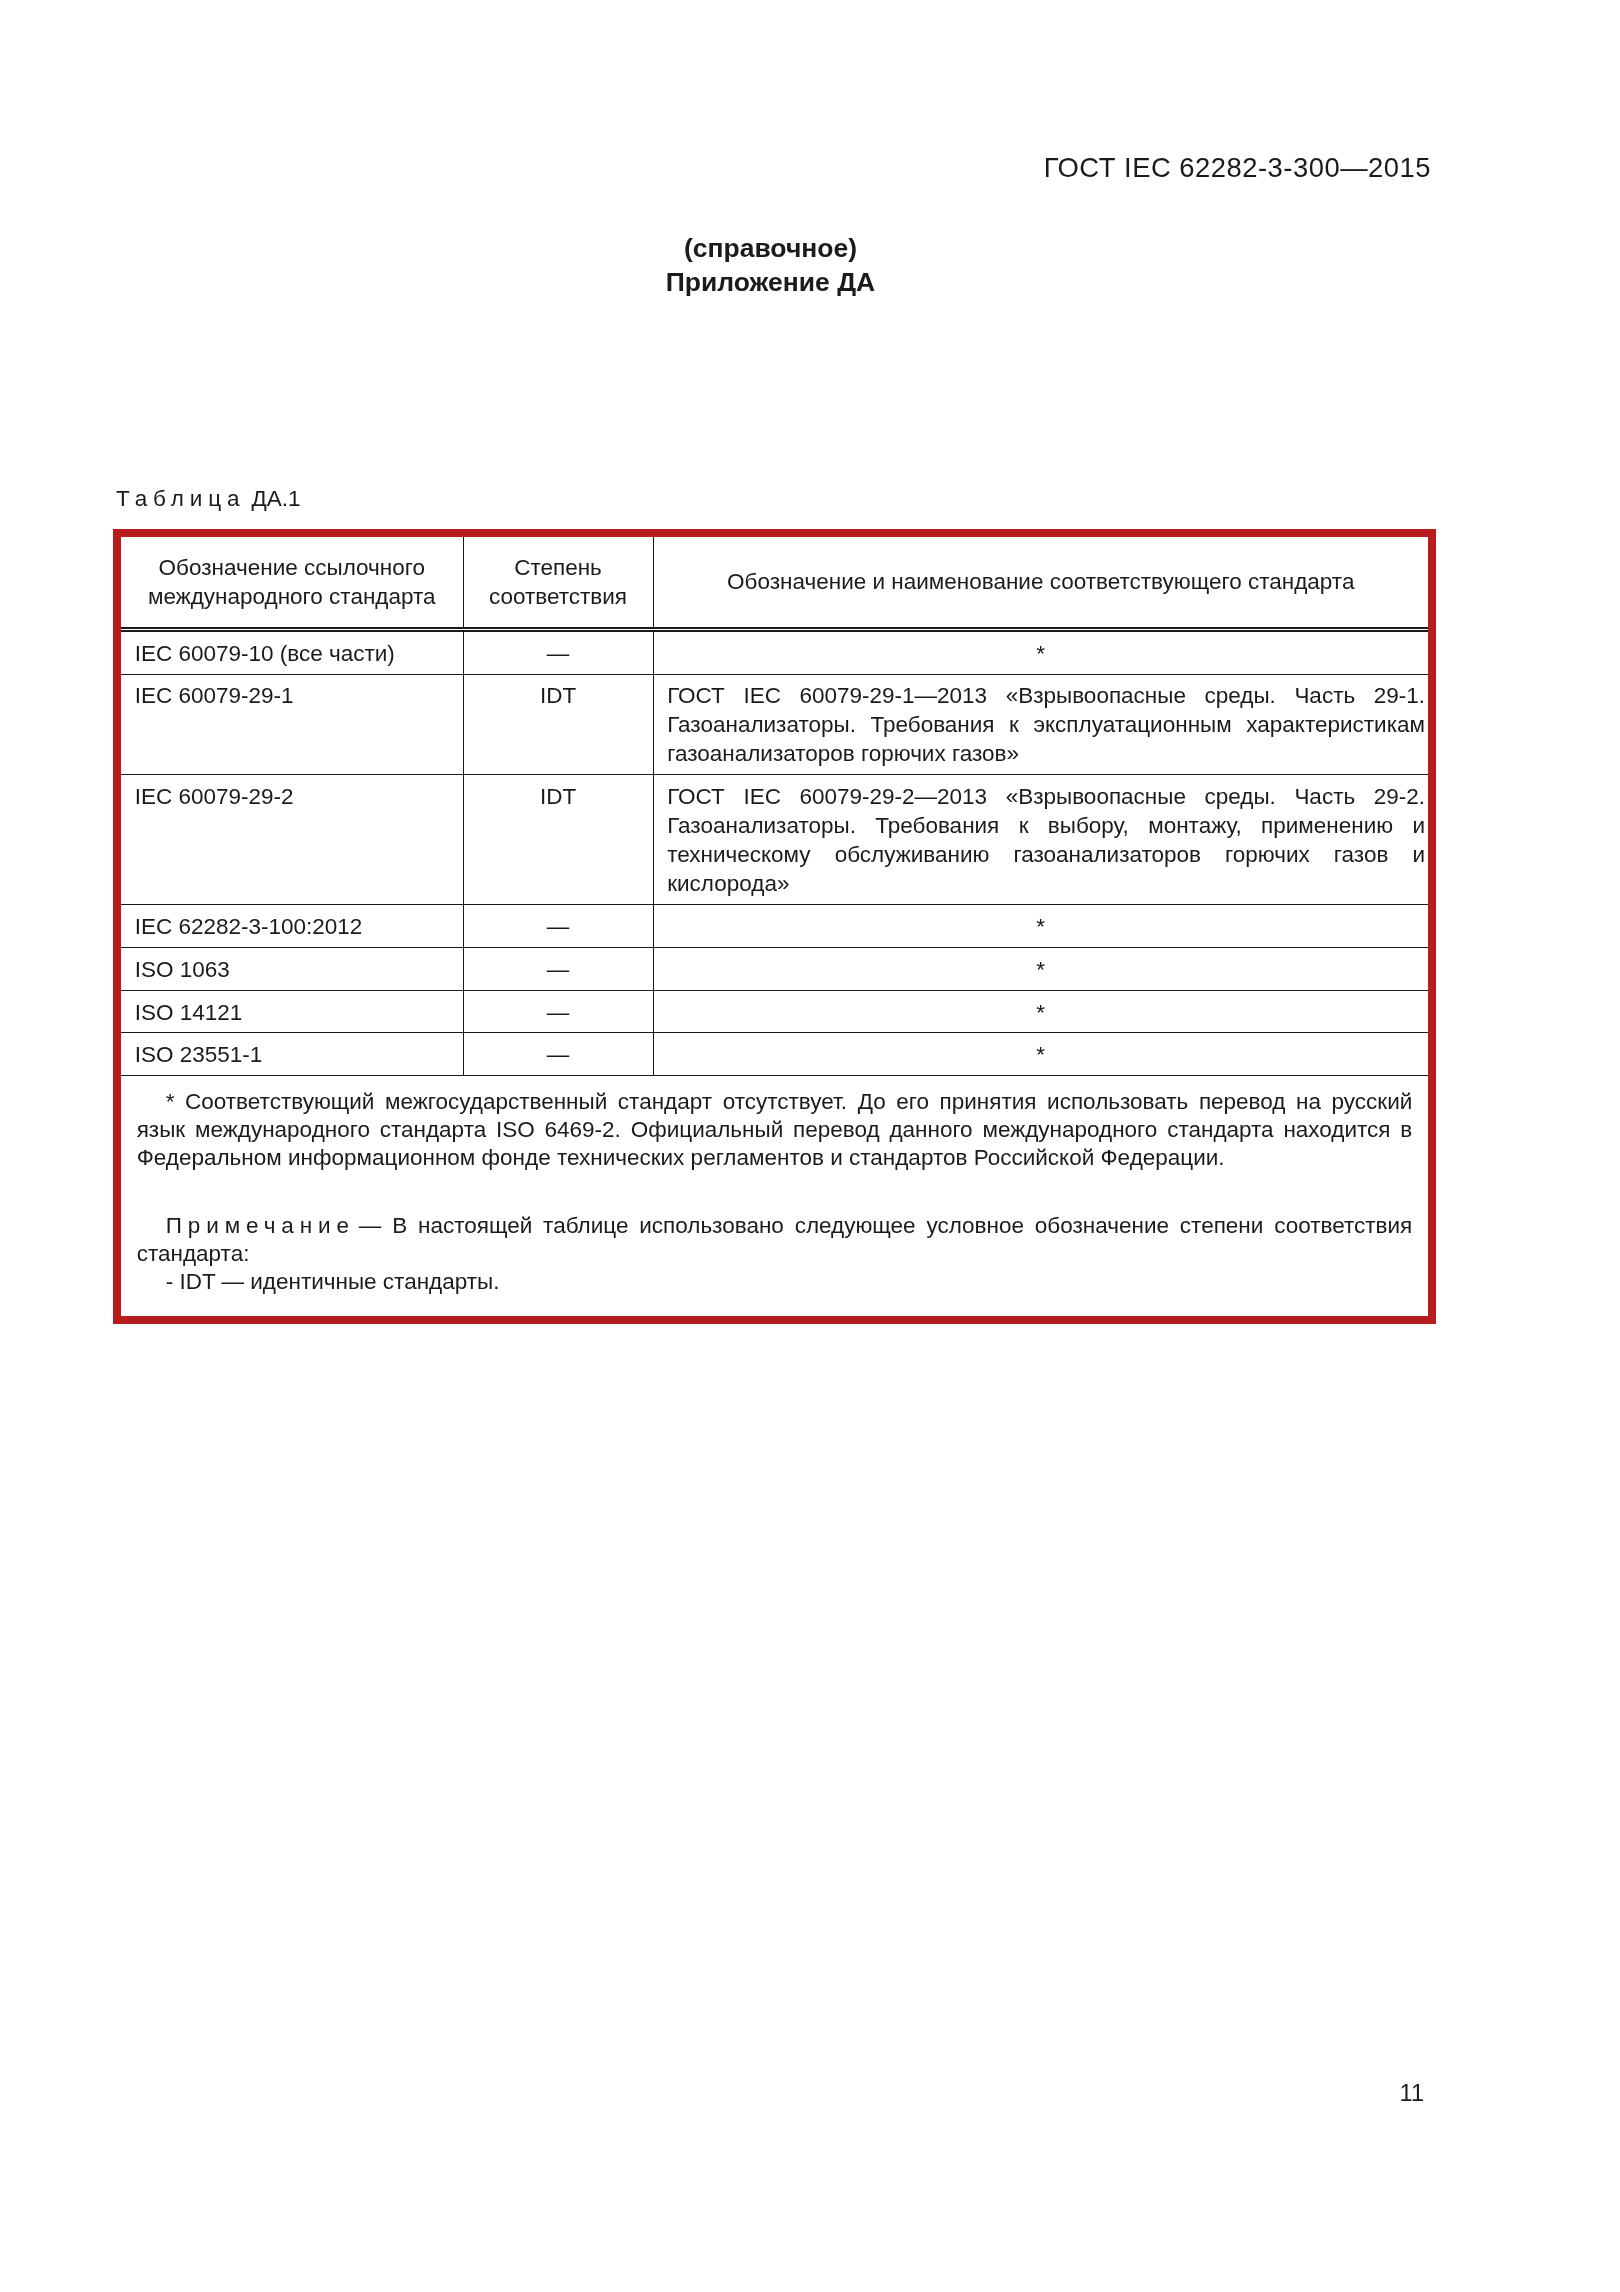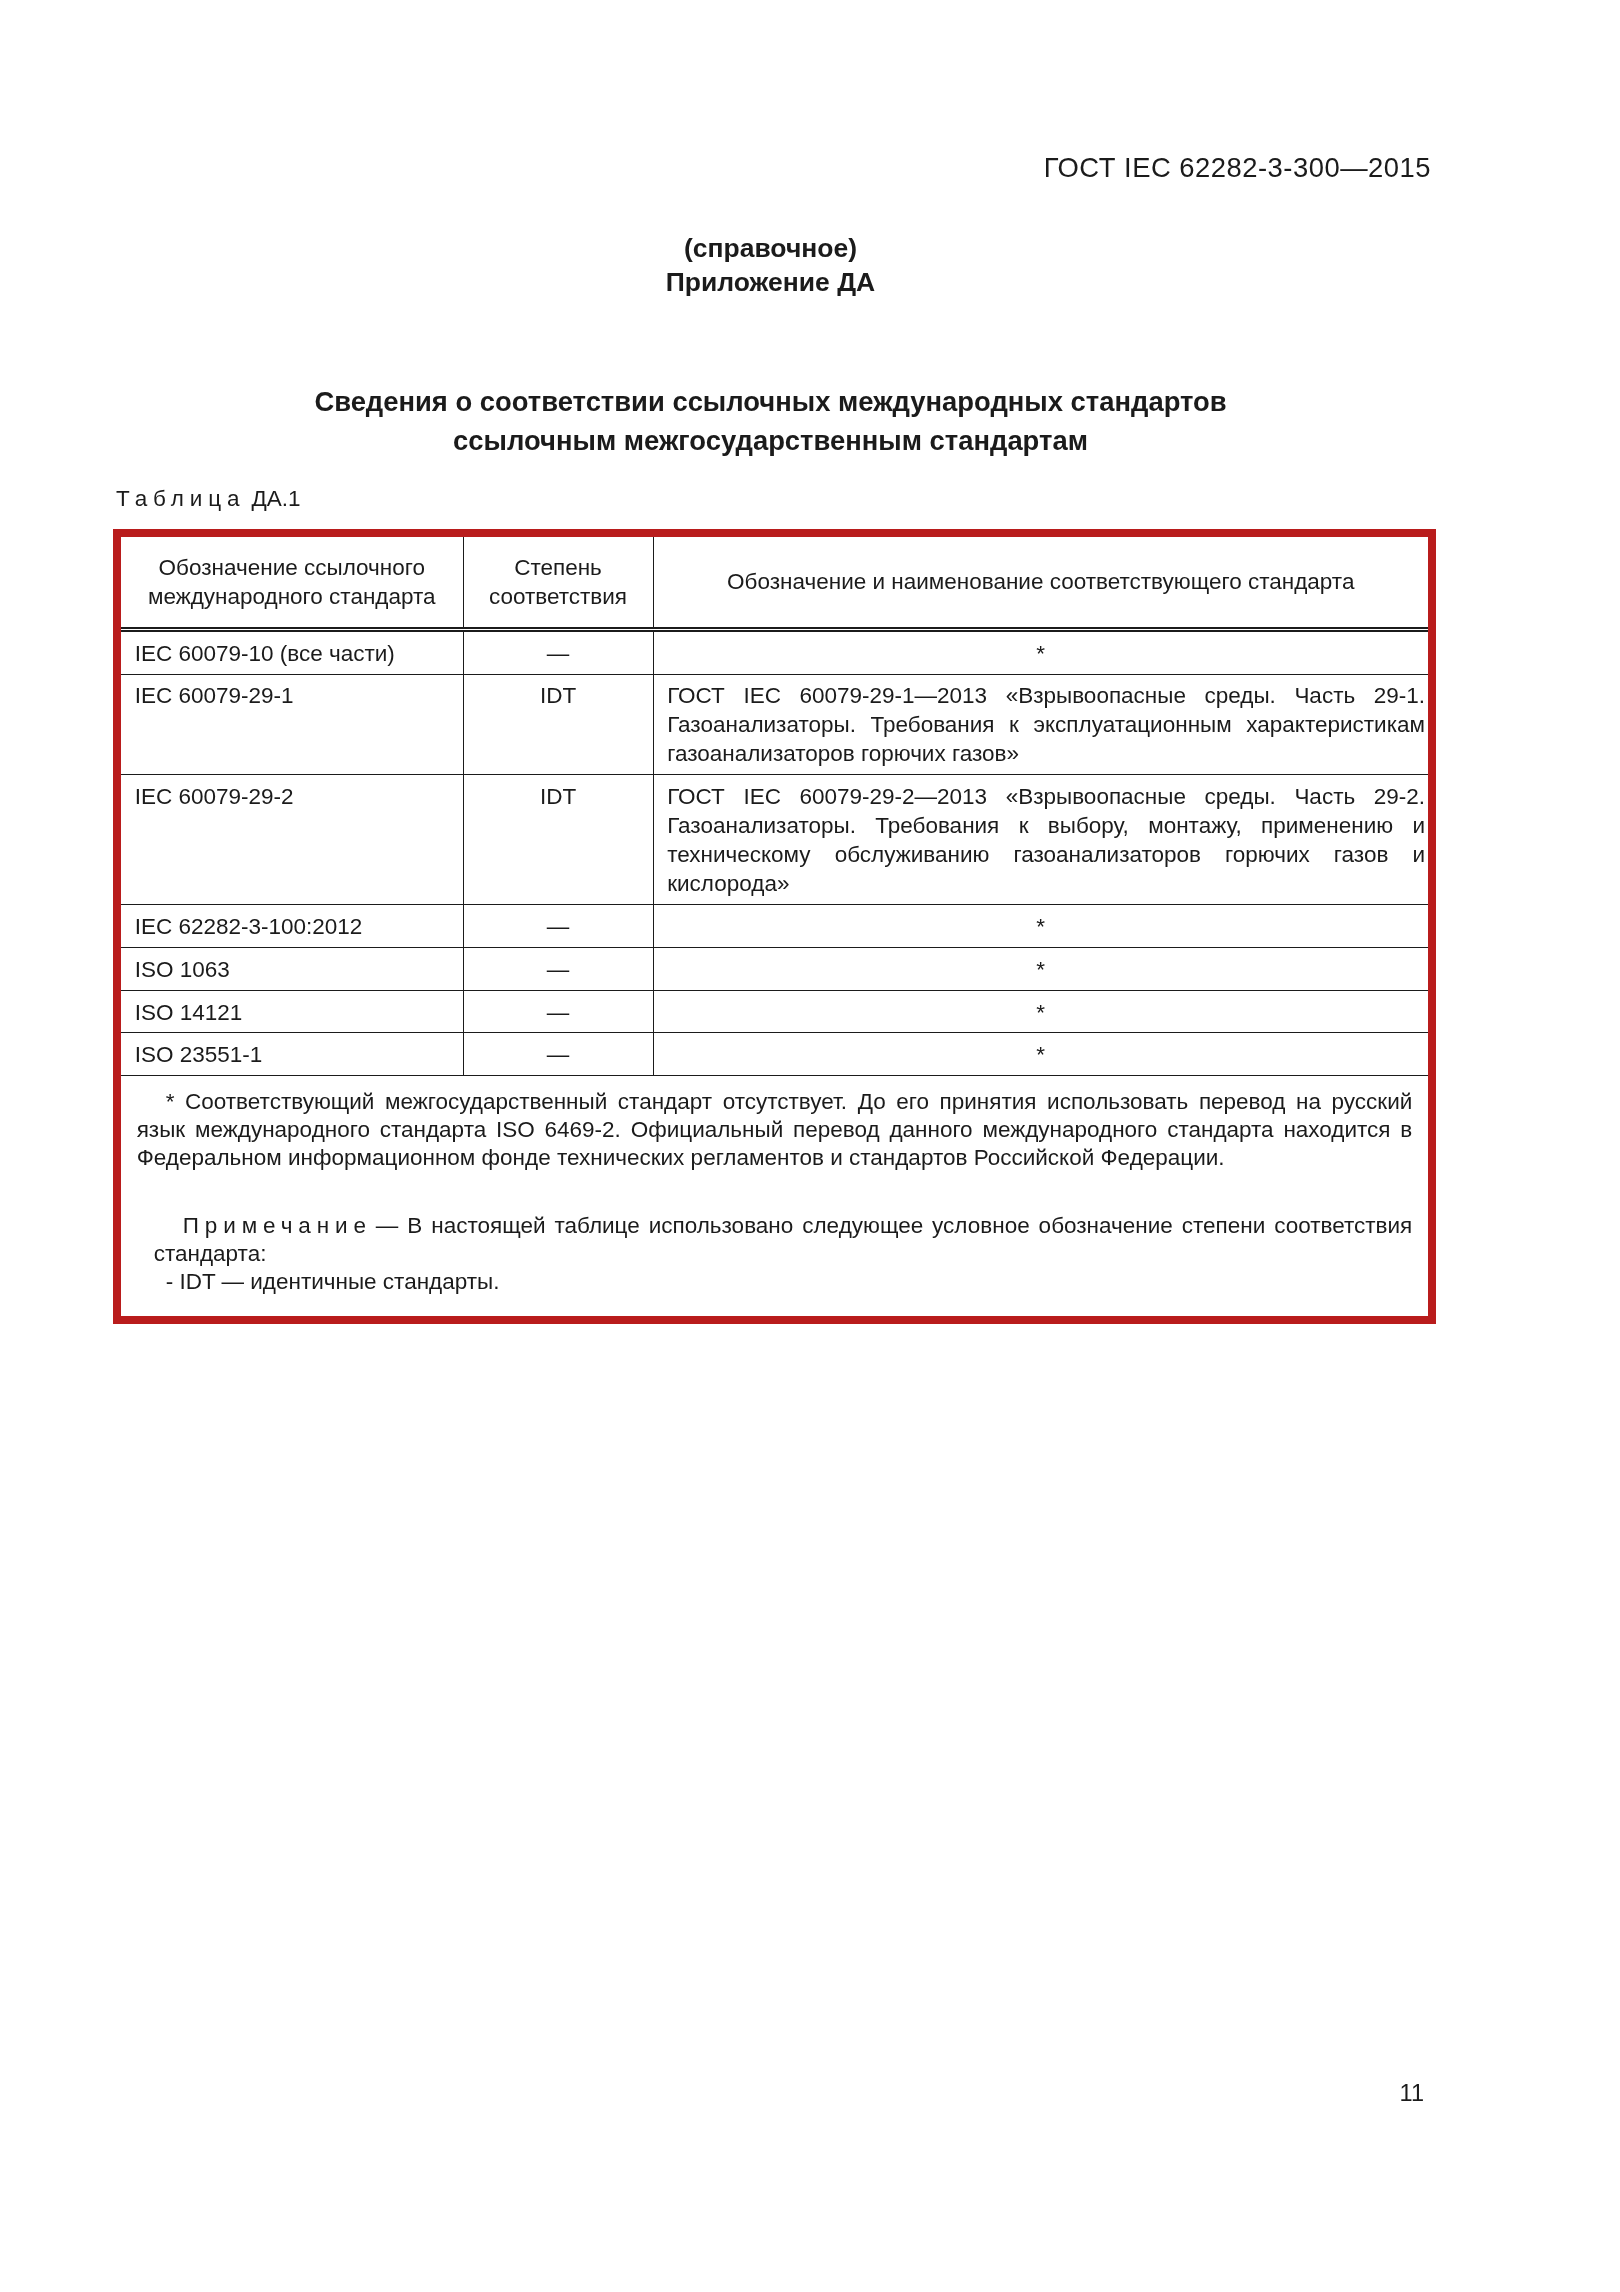--- a/index.html
+++ b/index.html
@@ -112,21 +112,21 @@
     vertical-align: top;
   }
   .footnote-para {
     margin: 0;
     text-align: justify;
     text-indent: 29px;
     line-height: 28px;
     font-size: 22.5px;
   }
   .note-para {
-    margin: 40px 0 0 17px;
+    margin: 40px 0 0 0;
     text-align: justify;
     text-indent: 29px;
     line-height: 28px;
     font-size: 22.5px;
   }
   .note-para .note-label {
     letter-spacing: 5.9px;
     margin-right: 3.9px;
   }
   .note-item {
@@ -147,24 +147,20 @@
 
 <div class="page">
 
   <div class="doc-header">ГОСТ IEC 62282-3-300—2015</div>
 
   <div class="appendix-block">
     <div>(справочное)</div>
     <div>Приложение ДА</div>
   </div>
 
-  <div class="main-heading">
-    <div>Сведения о соответствии ссылочных международных стандартов</div>
-    <div>ссылочным межгосударственным стандартам</div>
-  </div>
 
   <div class="table-caption">
     <span class="spaced-word">Таблица</span><span class="caption-number">ДА.1</span>
   </div>
 
   <table class="std-table">
     <colgroup>
       <col class="c1">
       <col class="c2">
       <col class="c3">

